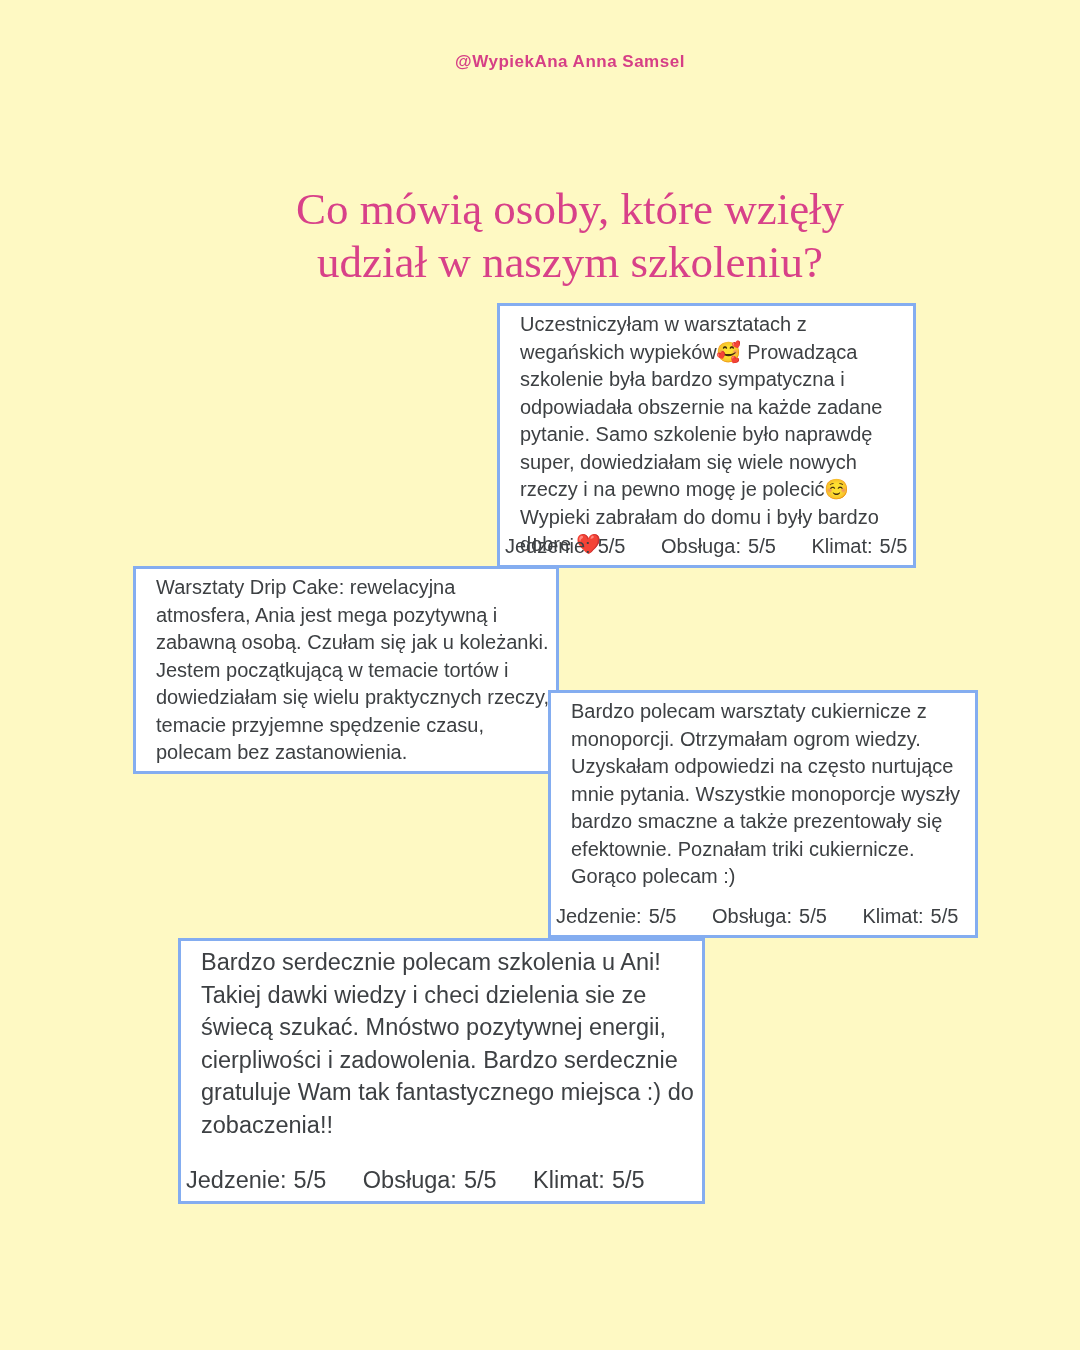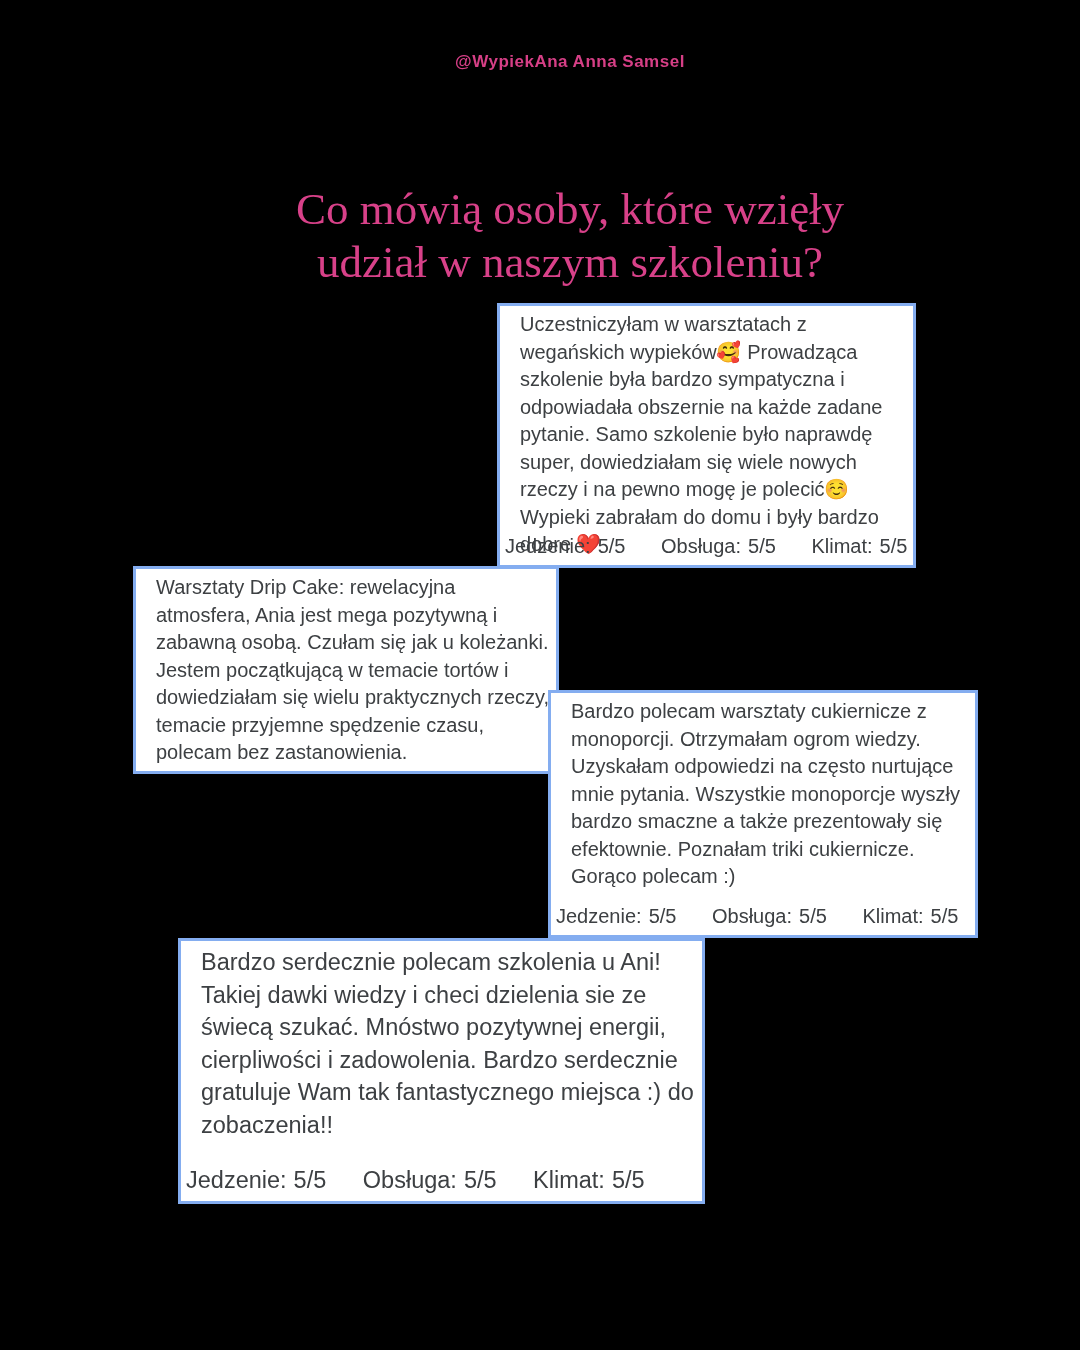--- a/index.html
+++ b/index.html
@@ -1,19 +1,19 @@
 <!DOCTYPE html>
 <html><head>
 <meta charset="utf-8">
 <style>
   html,body{margin:0;padding:0;}
   .page{
     position:relative;
     width:1080px;height:1350px;
-    background:#000000;
+    background:#fef9c3;
     overflow:hidden;
     font-family:"Liberation Sans","DejaVu Sans",sans-serif;
   }
   .handle{
     position:absolute;
     left:0;top:52px;width:1140px;
     text-align:center;
     font-size:17px;font-weight:bold;
     letter-spacing:.5px;
     color:#d63f86;

